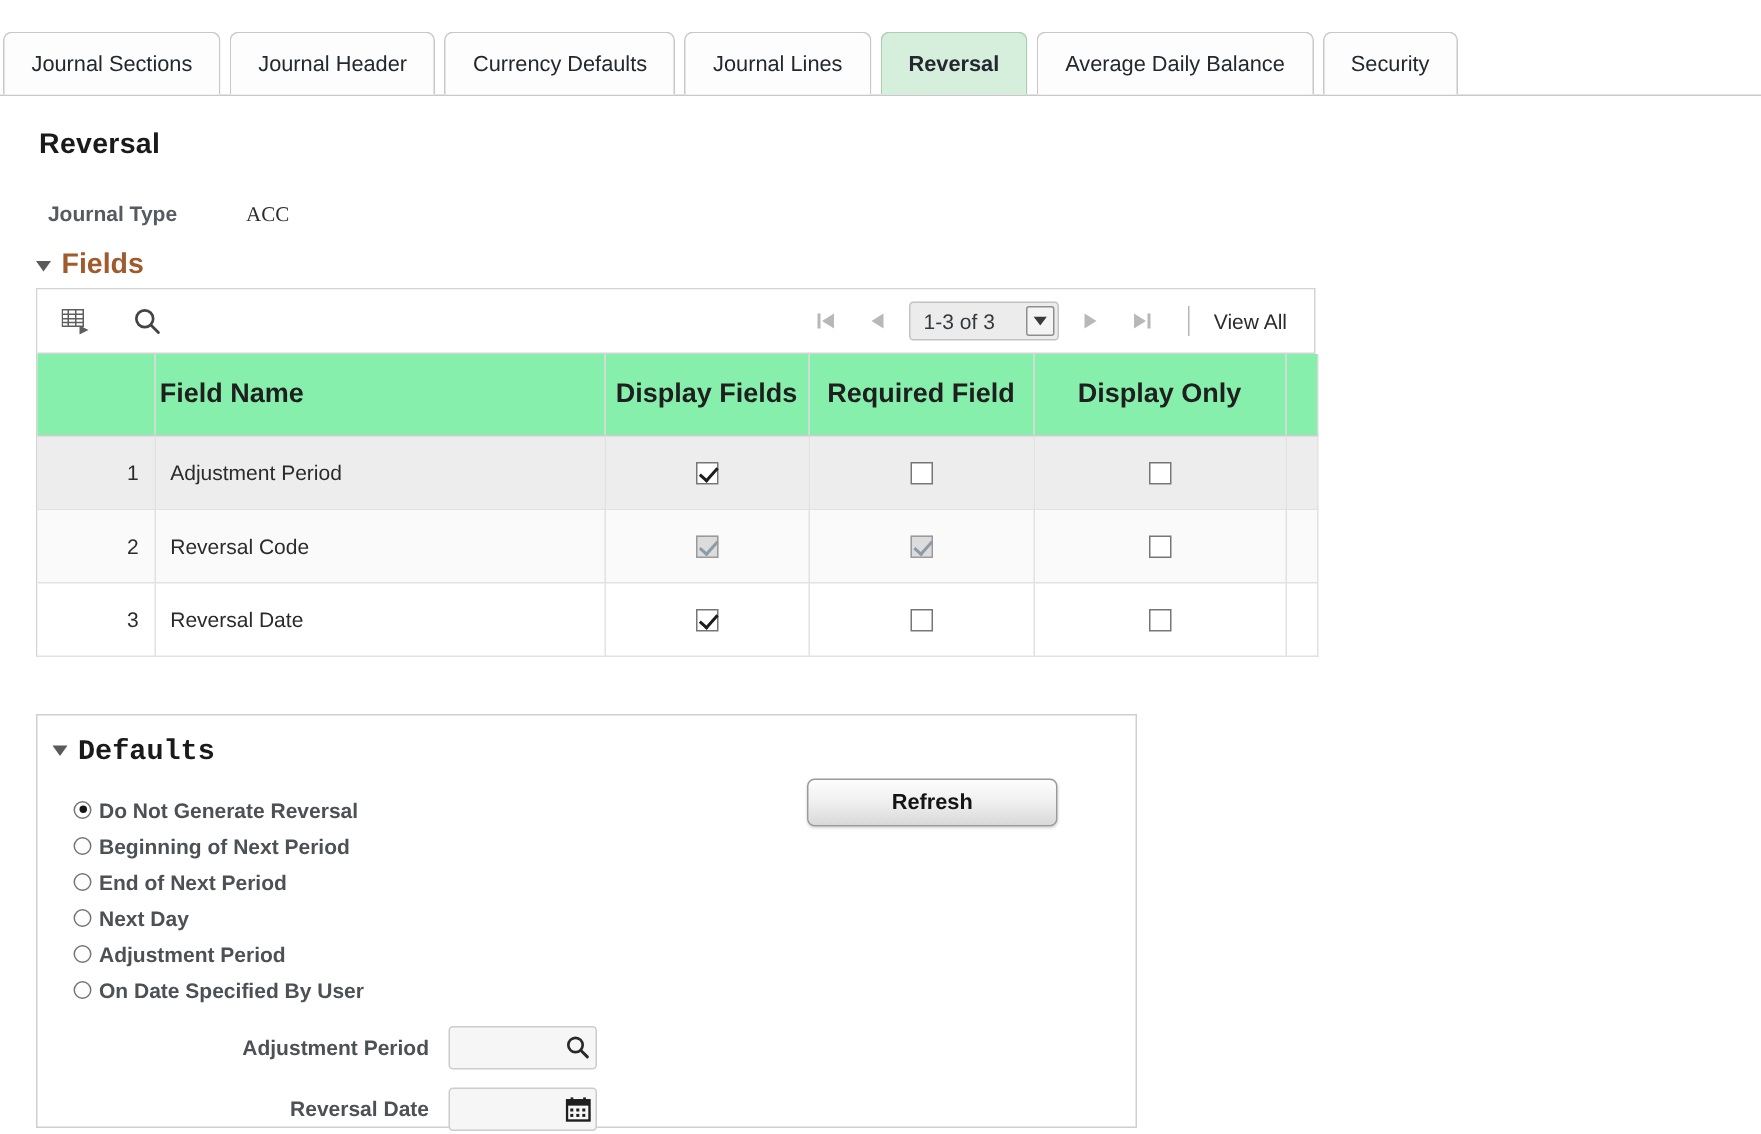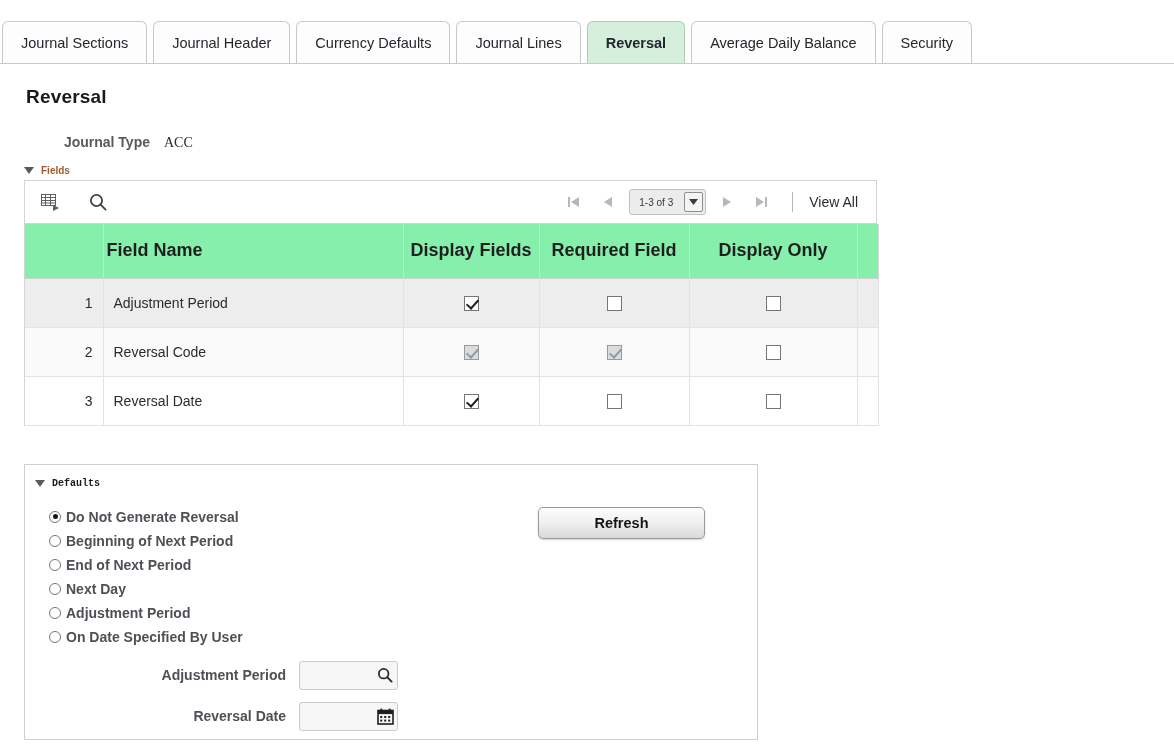--- a/index.html
+++ b/index.html
@@ -56,21 +56,21 @@
   
   .hdr-row {
     margin: 26px 0 0 0;
     display: flex;
     align-items: baseline;
     font-size: 14px;
   }
   .hdr-label {
     font-weight: bold;
     color: #555b61;
-    text-align: right;
+    text-align: center;
   }
   .hdr-value {
     color: #2b2b2b;
     font-family: Liberation Serif, serif;
   }
   .hdr-g1 .hdr-label { width: 150px; }
   .hdr-g1 .hdr-value { margin-left: 14px; width: 140px; }
   .hdr-g2 .hdr-label { width: 150px; }
   .hdr-g2 .hdr-value { margin-left: 14px; }
 
@@ -82,21 +82,21 @@
   }
   .caret {
     width: 0; height: 0;
     border-left: 5.5px solid transparent;
     border-right: 5.5px solid transparent;
     border-top: 7px solid #5a5a5a;
     margin-right: 7px;
     cursor: pointer;
   }
   .section-title {
-    font-size: 10px;
+    font-size: 19px;
     font-weight: bold;
     color: #a05a2c;
   }
 
   
   .grid-wrap {
     margin-left: 24px;
     width: 853px;
     border: 1px solid #d4d4d4;
     border-bottom: none;
@@ -131,23 +131,23 @@
   .pagebox {
     display: flex; align-items: center;
     background: #ececec;
     border: 1px solid #c2c2c2;
     border-radius: 3px;
     height: 26px;
     padding: 0 2px 0 9px;
     margin: 0 4px;
   }
   .pagebox .ptext {
-    font-size: 10px;
+    font-size: 14px;
     color: #33383d;
-    margin-right: 11px;
+    margin-right: 21px;
     white-space: nowrap;
     text-align: right;
   }
   .pagesel {
     width: 19px; height: 20px;
     border: 1px solid #8e8e8e;
     background: #f4f4f4;
     border-radius: 2px;
     display: flex; align-items: center; justify-content: center;
     cursor: pointer;

